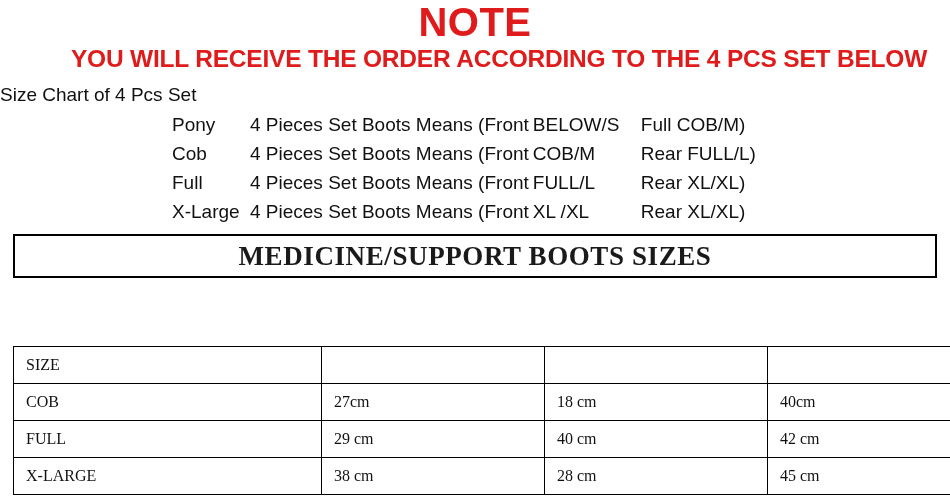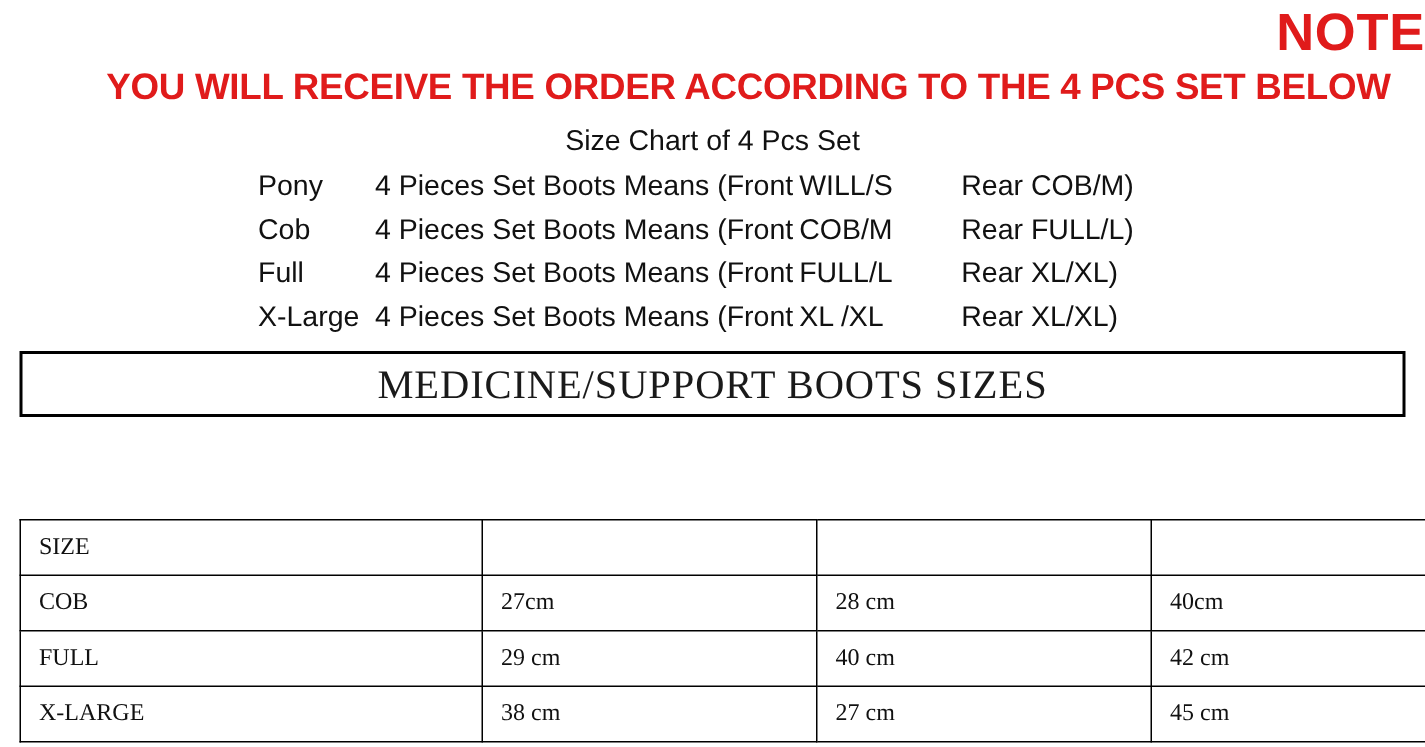--- a/index.html
+++ b/index.html
@@ -16,43 +16,43 @@
   }
   .page {
     position: relative;
     width: 950px;
     height: 498px;
     background: #ffffff;
   }
 
   
   .note-title {
-    text-align: right;
+    text-align: center;
     color: #e01b1b;
     font-weight: bold;
-    font-size: 35px;
+    font-size: 40px;
     line-height: 40px;
     letter-spacing: 0.5px;
     margin-top: 2px;
   }
   .note-sub {
     text-align: center;
     color: #e01b1b;
     font-weight: bold;
     font-size: 24.5px;
     line-height: 30px;
     letter-spacing: -0.2px;
     margin-top: 2px;
     white-space: nowrap;
     padding-left: 48px;
   }
 
   
   .size-chart-title {
-    text-align: center;
+    text-align: left;
     font-size: 19px;
     line-height: 26px;
     margin-top: 8px;
     color: #111;
   }
   .size-lines {
     margin: 2px 0 0 0;
     padding: 0 0 0 0;
     display: block;
   }
@@ -85,20 +85,21 @@
     position: absolute;
     left: 13px;
     top: 232px;
     width: 924px;
     height: 44px;
     border: 2px solid #000;
     box-sizing: border-box;
     display: flex;
     align-items: center;
     justify-content: center;
+    font-weight: bold;
   }
   .banner-text {
     font-family: "Liberation Serif", serif;
     font-size: 27px;
     letter-spacing: 0.6px;
     color: #1a1a1a;
   }
 
   
   .sizes-table {
@@ -130,22 +131,22 @@
 
   <div class="note-title">NOTE</div>
   <div class="note-sub">YOU WILL RECEIVE THE ORDER ACCORDING TO THE 4 PCS SET BELOW</div>
 
   <div class="size-chart-title">Size Chart of 4 Pcs Set</div>
 
   <div class="size-lines">
     <div class="size-line">
       <span class="sl-name">Pony</span>
       <span class="sl-mid">4 Pieces Set Boots Means (Front</span>
-      <span class="sl-front">WILL/S</span>
-      <span class="sl-rear">Rear COB/M)</span>
+      <span class="sl-front">BELOW/S</span>
+      <span class="sl-rear">Full COB/M)</span>
     </div>
     <div class="size-line">
       <span class="sl-name">Cob</span>
       <span class="sl-mid">4 Pieces Set Boots Means (Front</span>
       <span class="sl-front">COB/M</span>
       <span class="sl-rear">Rear FULL/L)</span>
     </div>
     <div class="size-line">
       <span class="sl-name">Full</span>
       <span class="sl-mid">4 Pieces Set Boots Means (Front</span>
@@ -168,31 +169,31 @@
     <tbody>
       <tr>
         <td class="col-a">SIZE</td>
         <td class="col-b"></td>
         <td class="col-c"></td>
         <td class="col-d"></td>
       </tr>
       <tr>
         <td class="col-a">COB</td>
         <td class="col-b">27cm</td>
-        <td class="col-c">28 cm</td>
+        <td class="col-c">18 cm</td>
         <td class="col-d">40cm</td>
       </tr>
       <tr>
         <td class="col-a">FULL</td>
         <td class="col-b">29 cm</td>
         <td class="col-c">40 cm</td>
         <td class="col-d">42 cm</td>
       </tr>
       <tr>
         <td class="col-a">X-LARGE</td>
         <td class="col-b">38 cm</td>
-        <td class="col-c">27 cm</td>
+        <td class="col-c">28 cm</td>
         <td class="col-d">45 cm</td>
       </tr>
     </tbody>
   </table>
 
 </div>
 
 </body></html>

